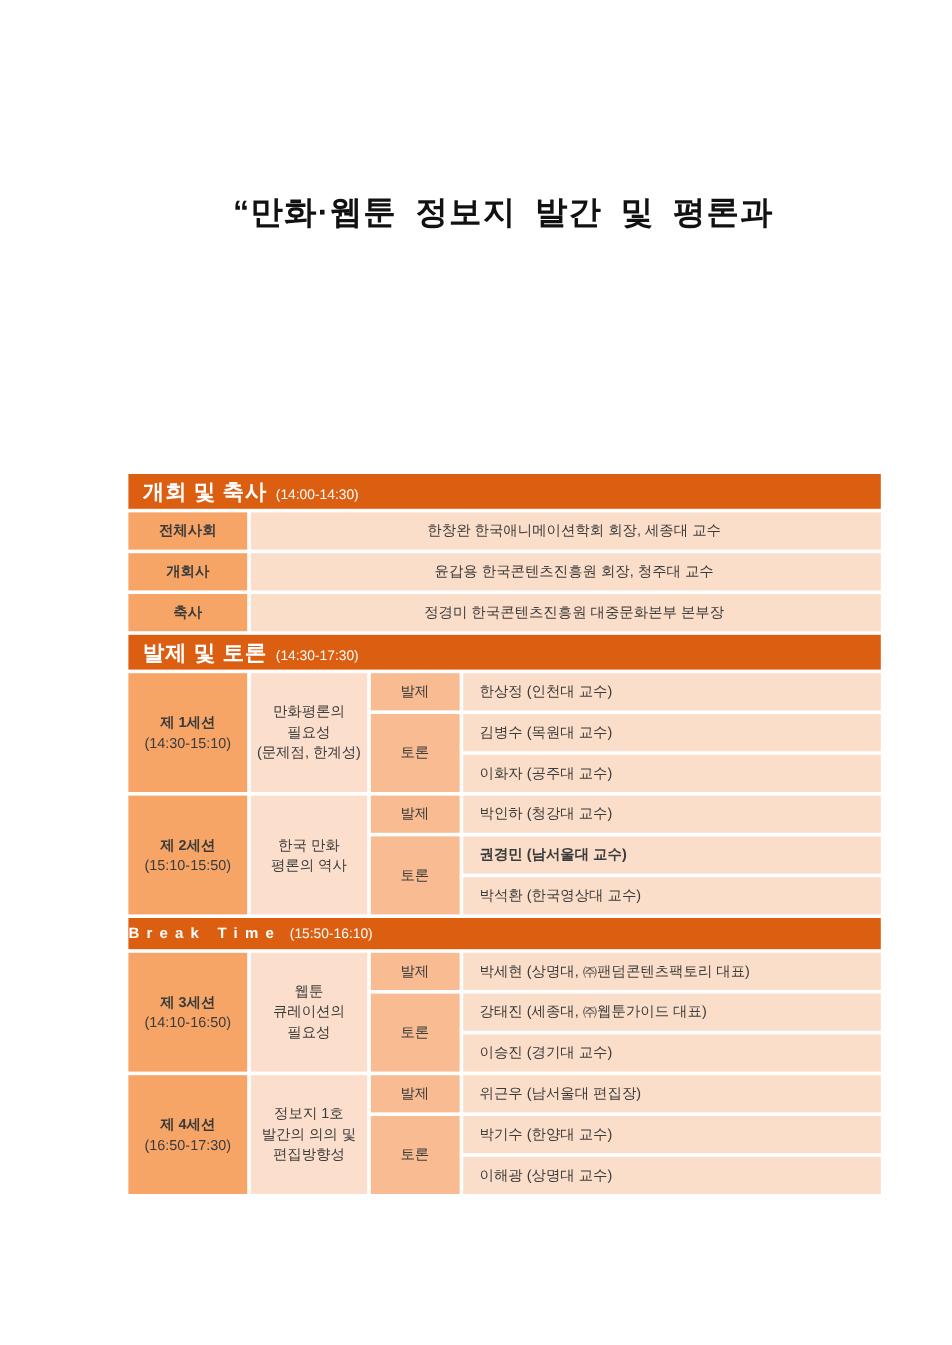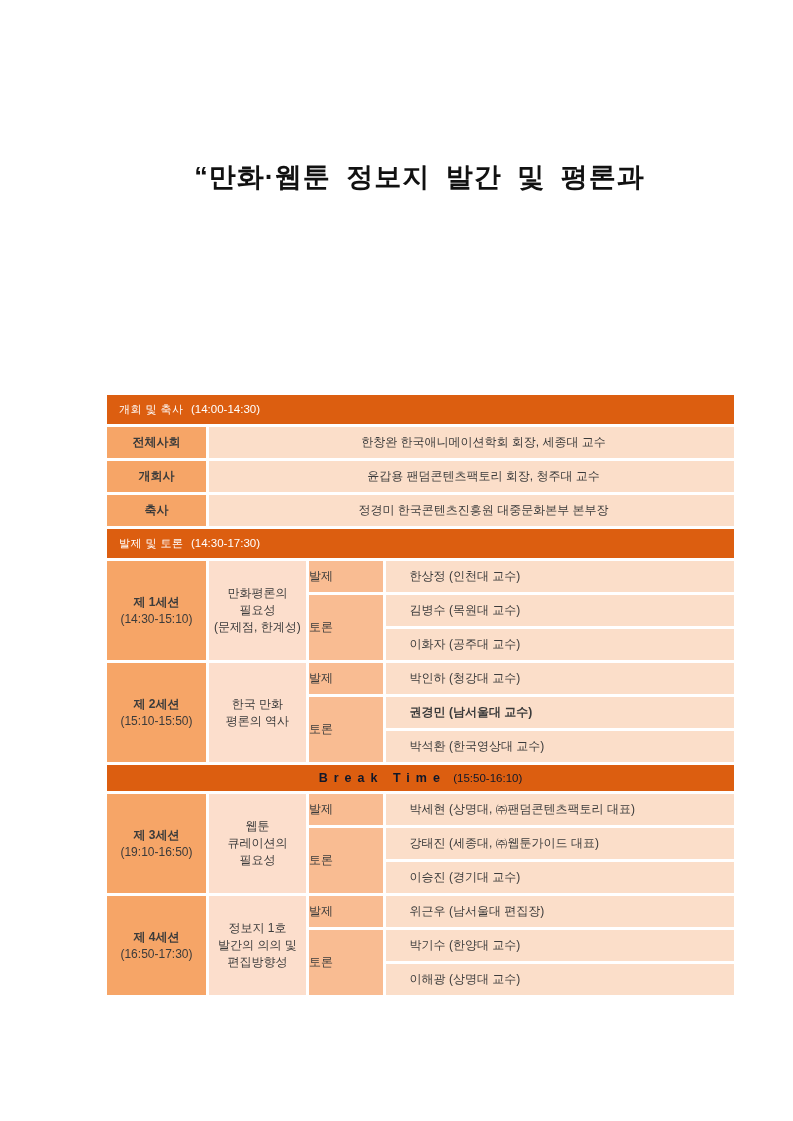--- a/index.html
+++ b/index.html
@@ -63,42 +63,42 @@
   td { padding: 0; vertical-align: middle; }
   tr.hdr td { height: 29px; }
   tr.row td { height: 31px; }
   tr.brk td { height: 26px; }
 
   td.bar {
     color: #ffffff;
     text-align: left;
     padding-left: 12px;
   }
-  .bar-label { font-weight: normal; font-size: 11px; letter-spacing: 0.5px; }
+  .bar-label { font-weight: bold; font-size: 18px; letter-spacing: 0.5px; }
   .bar-time { font-size: 11.5px; margin-left: 4px; }
 
-  td.bar-center { text-align: center; padding-left: 0; color: #0f172a; }
+  td.bar-center { text-align: left; padding-left: 0; color: #ffffff; }
   .break-label { font-weight: bold; font-size: 12.5px; letter-spacing: 6px; }
 
   td.k {
     font-weight: bold;
     text-align: center;
   }
   td.sess { text-align: center; }
   .sess-name { font-weight: bold; line-height: 1.45; }
   .sess-time { line-height: 1.35; text-align: center; }
 
   td.topic {
     text-align: center;
     line-height: 1.4;
   }
-  td.role { }
+  td.role { text-align: center; }
   td.v {
     text-align: left;
-    padding-left: 24px;
+    padding-left: 14px;
   }
   td.v-center { text-align: center; }
 </style>
 </head>
 <body>
 
 <div class="page">
 
   <div class="doc-title">
     <div>“만화·웹툰 정보지 발간 및 평론과</div>
@@ -120,21 +120,21 @@
           <span class="bar-time">(14:00-14:30)</span>
         </td>
       </tr>
 
       <tr class="row">
         <td class="k" style="background: rgb(246, 165, 103);">전체사회</td>
         <td colspan="3" class="v v-center" style="background: rgb(251, 222, 201);">한창완 한국애니메이션학회 회장, 세종대 교수</td>
       </tr>
       <tr class="row">
         <td class="k" style="background: rgb(246, 165, 103);">개회사</td>
-        <td colspan="3" class="v v-center" style="background: rgb(251, 222, 201);">윤갑용 팬덤콘텐츠팩토리 회장, 청주대 교수</td>
+        <td colspan="3" class="v v-center" style="background: rgb(251, 222, 201);">윤갑용 한국콘텐츠진흥원 회장, 청주대 교수</td>
       </tr>
       <tr class="row">
         <td class="k" style="background: rgb(246, 165, 103);">축사</td>
         <td colspan="3" class="v v-center" style="background: rgb(251, 222, 201);">정경미 한국콘텐츠진흥원 대중문화본부 본부장</td>
       </tr>
 
       <tr class="hdr">
         <td colspan="4" class="bar" style="background: rgb(220, 94, 16);">
           <span class="bar-label">발제 및 토론</span>
           <span class="bar-time">(14:30-17:30)</span>
@@ -186,21 +186,21 @@
       <tr class="brk">
         <td colspan="4" class="bar bar-center" style="background: rgb(220, 94, 16);">
           <span class="break-label">Break Time</span>
           <span class="bar-time">(15:50-16:10)</span>
         </td>
       </tr>
 
       <tr class="row">
         <td class="sess" rowspan="3" style="background: rgb(246, 165, 103);">
           <div class="sess-name">제 3세션</div>
-          <div class="sess-time">(19:10-16:50)</div>
+          <div class="sess-time">(14:10-16:50)</div>
         </td>
         <td class="topic" rowspan="3" style="background: rgb(252, 222, 204);">
           <div>웹툰</div>
           <div>큐레이션의</div>
           <div>필요성</div>
         </td>
         <td class="role" style="background: rgb(249, 188, 146);">발제</td>
         <td class="v" style="background: rgb(251, 222, 201);">박세현 (상명대, ㈜팬덤콘텐츠팩토리 대표)</td>
       </tr>
       <tr class="row">

